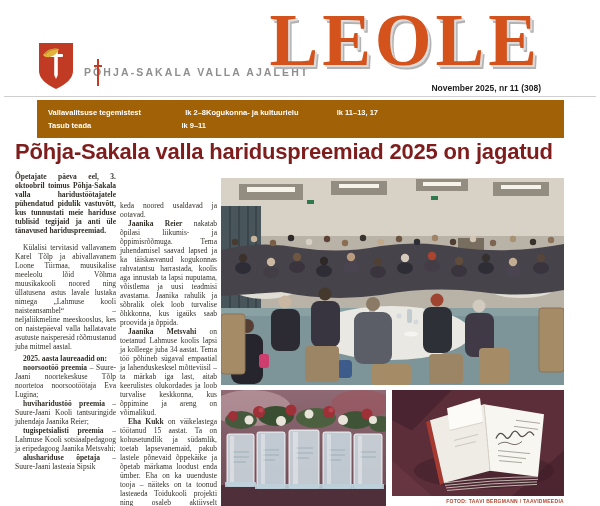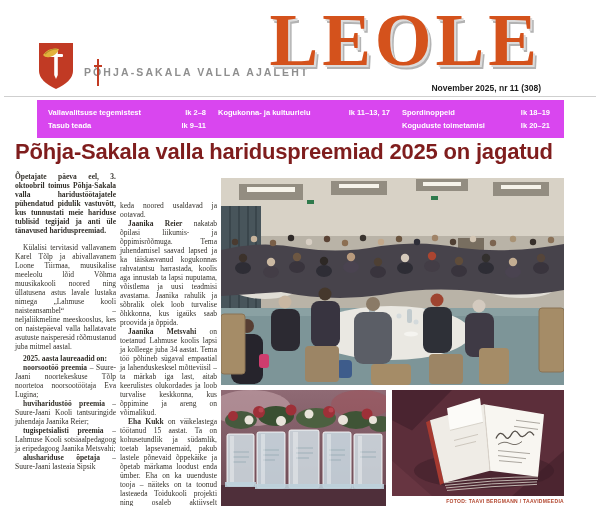--- a/index.html
+++ b/index.html
@@ -12,22 +12,22 @@
   .tagline{position:absolute;left:84px;top:66px;font-size:10.5px;font-weight:bold;
            letter-spacing:2.1px;color:#8f8f8f;white-space:nowrap;}
   .dagger{position:absolute;left:93px;top:57px;width:10px;height:32px;}
   .paperlogo{position:absolute;right:59px;top:4px;font-family:"Liberation Serif", serif;
              font-weight:bold;font-size:73px;line-height:1;letter-spacing:4px;color:#d4521c;
              text-shadow:2px 2px 0 #dcdcdc,3.5px 3.5px 0 #b3b3b3;}
   .issue{position:absolute;right:59px;top:83px;font-size:8.5px;font-weight:bold;color:#1d1d1d;}
   .mastrule{position:absolute;left:4px;right:4px;top:96px;height:1px;background:#cfcfcf;}
 
   
-  .secbar{position:absolute;left:37px;top:100px;width:527px;height:38px;background:#d946ef;
-          display:grid;grid-template-columns:158px 172px 148px;column-gap:12px;
+  .secbar{position:absolute;left:37px;top:100px;width:527px;height:38px;background:#a16207;
+          display:grid;grid-template-columns:158px 172px 148px;
           padding:9px 0 0 11px;box-sizing:border-box;}
   .navgroup{display:flex;flex-direction:column;gap:4.5px;}
   .navrow{display:flex;justify-content:space-between;color:#fff;font-size:7.5px;
           font-weight:bold;line-height:8px;white-space:nowrap;}
 
   
   .headline{position:absolute;left:15px;top:139px;width:570px;margin:0;font-size:22px;
             font-weight:700;letter-spacing:-0.2px;color:#7f1d1d;}
 
   
@@ -81,30 +81,20 @@
       </div>
       <div class="navrow">
         <span>Tasub teada</span>
         <span>lk 9–11</span>
       </div>
     </div>
     <div class="navgroup">
       <div class="navrow">
         <span>Kogukonna- ja kultuurielu</span>
         <span>lk 11–13, 17</span>
-      </div>
-    </div>
-    <div class="navgroup">
-      <div class="navrow">
-        <span>Spordinoppeid</span>
-        <span>lk 18–19</span>
-      </div>
-      <div class="navrow">
-        <span>Koguduste toimetamisi</span>
-        <span>lk 20–21</span>
       </div>
     </div>
   </nav>
 
   <h1 class="headline">Põhja-Sakala valla hariduspreemiad 2025 on jagatud</h1>
 
   <div class="col col1">
     <p class="lead">Õpetajate päeva eel, 3. oktoobril toimus Põhja-Sakala valla haridustöötajatele pühendatud pidulik vastuvõtt, kus tunnustati meie hariduse tublisid tegijaid ja anti üle tänavused hariduspreemiad.</p>
     <p class="ind">Külalisi tervitasid vallavanem Karel Tõlp ja abivallavanem Loone Tiirmaa, muusikalise meeleolu lõid Võhma muusikakooli noored ning üllatusena astus lavale lustaka nimega „Lahmuse kooli naisteansambel“ – neljaliikmeline meeskooslus, kes on naistepäeval valla hallatavate asutuste naisperesid rõõmustanud juba mitmel aastal.</p>
     <p class="ind gapabove"><span class="cat">2025. aasta laureaadid on:</span></p>

